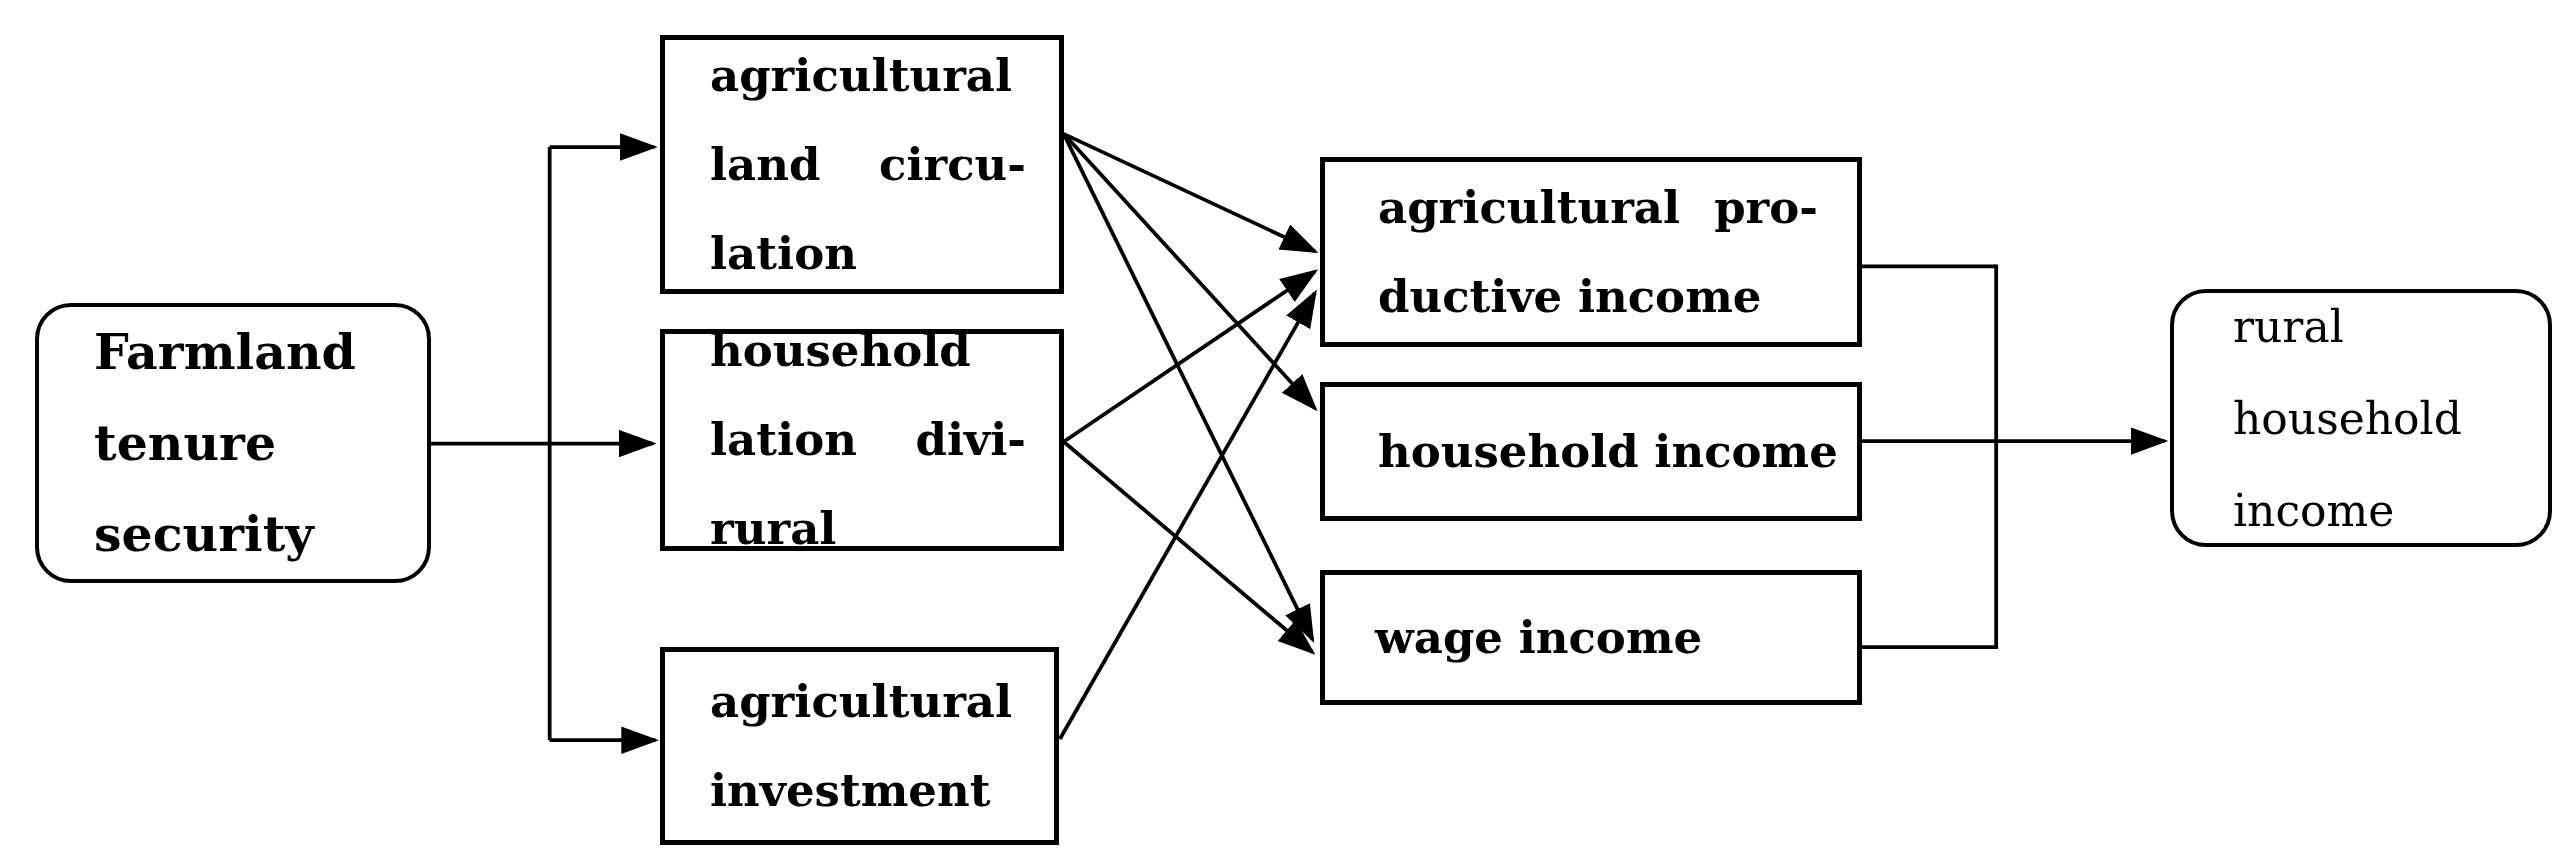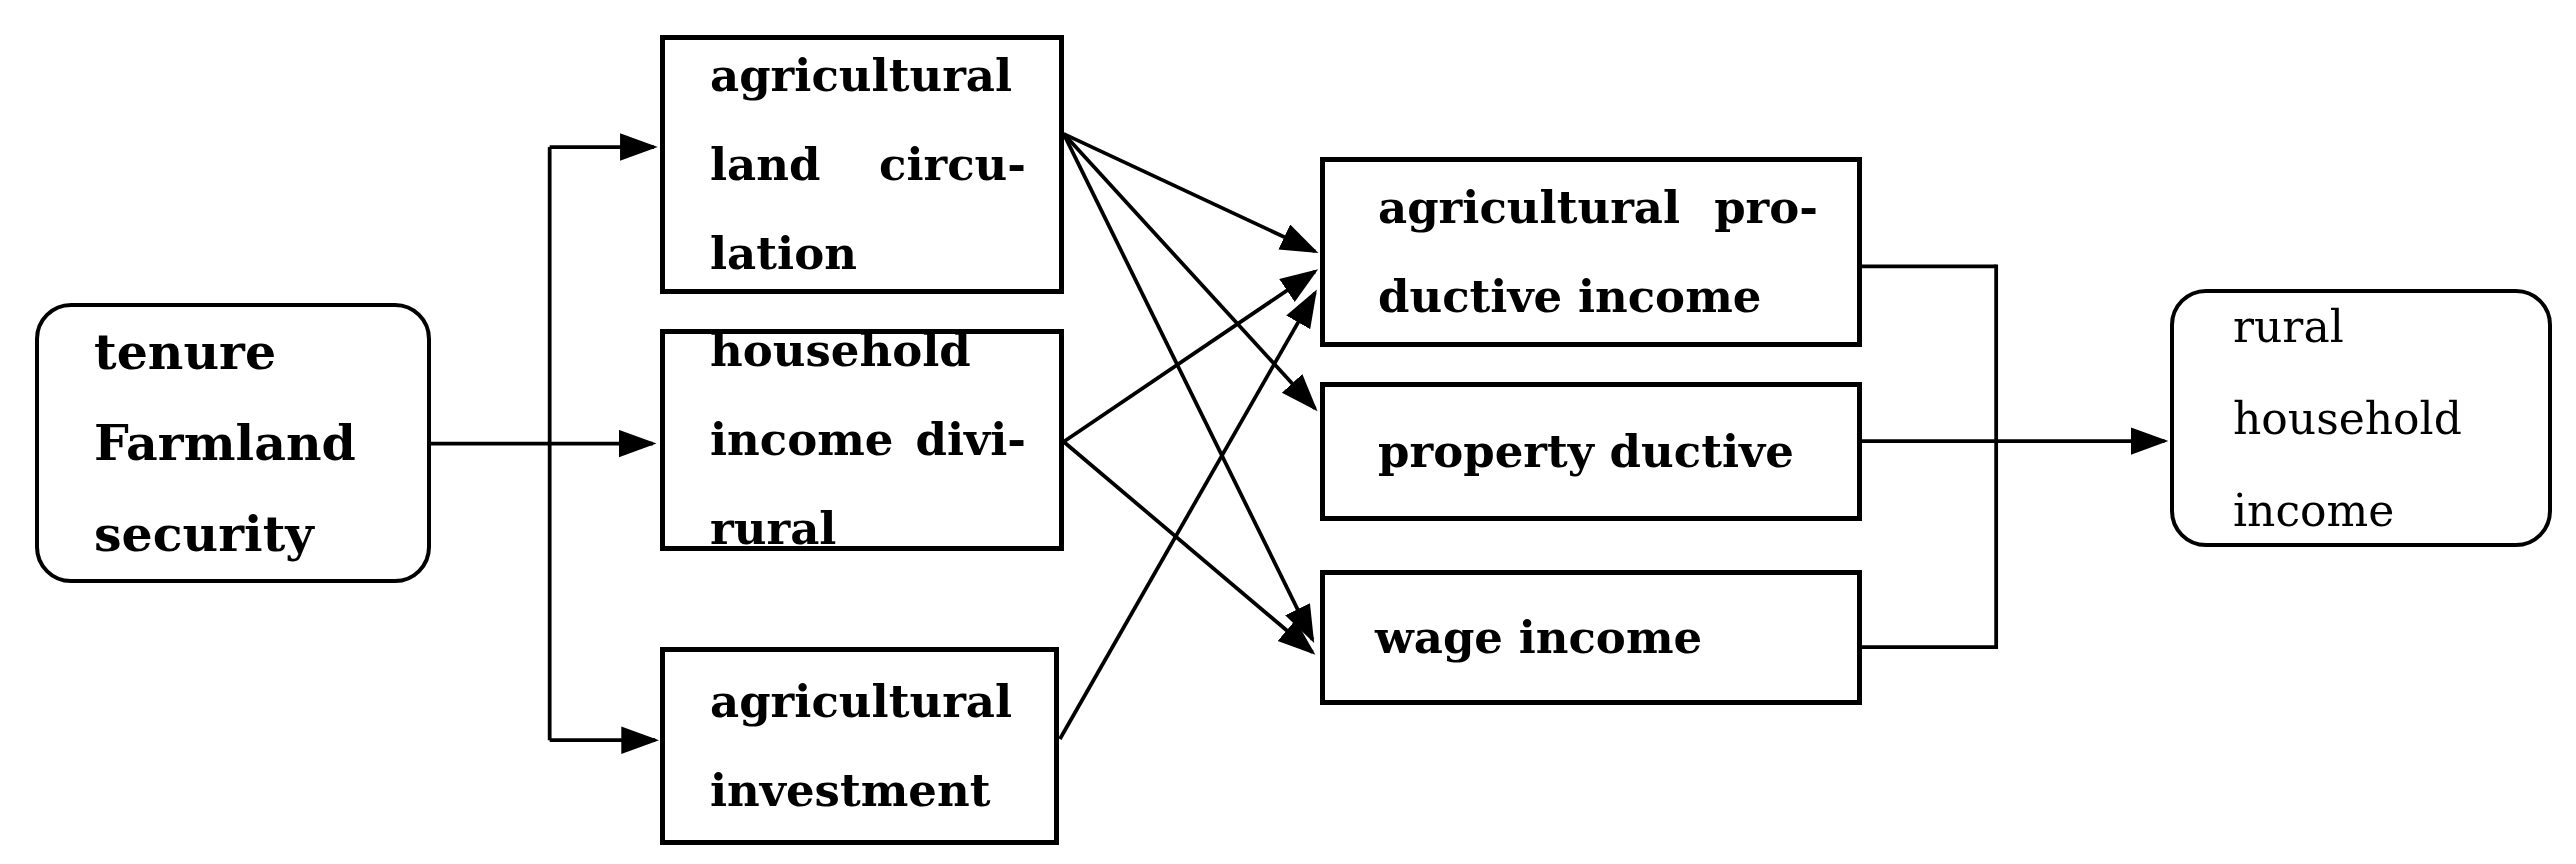--- a/index.html
+++ b/index.html
@@ -122,49 +122,49 @@
     <path d="M1692 703 L2088 1038" stroke="#000000" stroke-width="6" fill="none" marker-end="url(#ah)"></path>
     <path d="M1686 1176 L2092 466" stroke="#000000" stroke-width="6" fill="none" marker-end="url(#ah)"></path>
 
     <path d="M2962 424 L3176 424" stroke="#000000" stroke-width="6" fill="none"></path>
     <path d="M2962 1030 L3176 1030" stroke="#000000" stroke-width="6" fill="none"></path>
     <path d="M3176 421 L3176 1033" stroke="#000000" stroke-width="6" fill="none"></path>
     <path d="M2962 702 L3444 702" stroke="#000000" stroke-width="6" fill="none" marker-end="url(#ah)"></path>
   </svg>
 
   <div class="node rounded" id="n-a">
+    <div class="tl">Farmland</div>
     <div class="tl">tenure</div>
-    <div class="tl">Farmland</div>
     <div class="tl">security</div>
   </div>
 
   <div class="node" id="n-b1">
     <div class="tl">agricultural</div>
     <div class="tl jl">land circu-</div>
     <div class="tl">lation</div>
   </div>
 
   <div class="node" id="n-b2">
     <div class="tl">household</div>
-    <div class="tl jl">income divi-</div>
+    <div class="tl jl">lation divi-</div>
     <div class="tl">rural</div>
   </div>
 
   <div class="node" id="n-b3">
     <div class="tl">agricultural</div>
     <div class="tl">investment</div>
   </div>
 
   <div class="node" id="n-r1">
     <div class="tl jl">agricultural pro-</div>
     <div class="tl">ductive income</div>
   </div>
 
   <div class="node" id="n-r2">
-    <div class="tl">property ductive</div>
+    <div class="tl">household income</div>
   </div>
 
   <div class="node" id="n-r3">
     <div class="tl">wage income</div>
   </div>
 
   <div class="node rounded" id="n-c">
     <div class="tl">rural</div>
     <div class="tl">household</div>
     <div class="tl">income</div>

